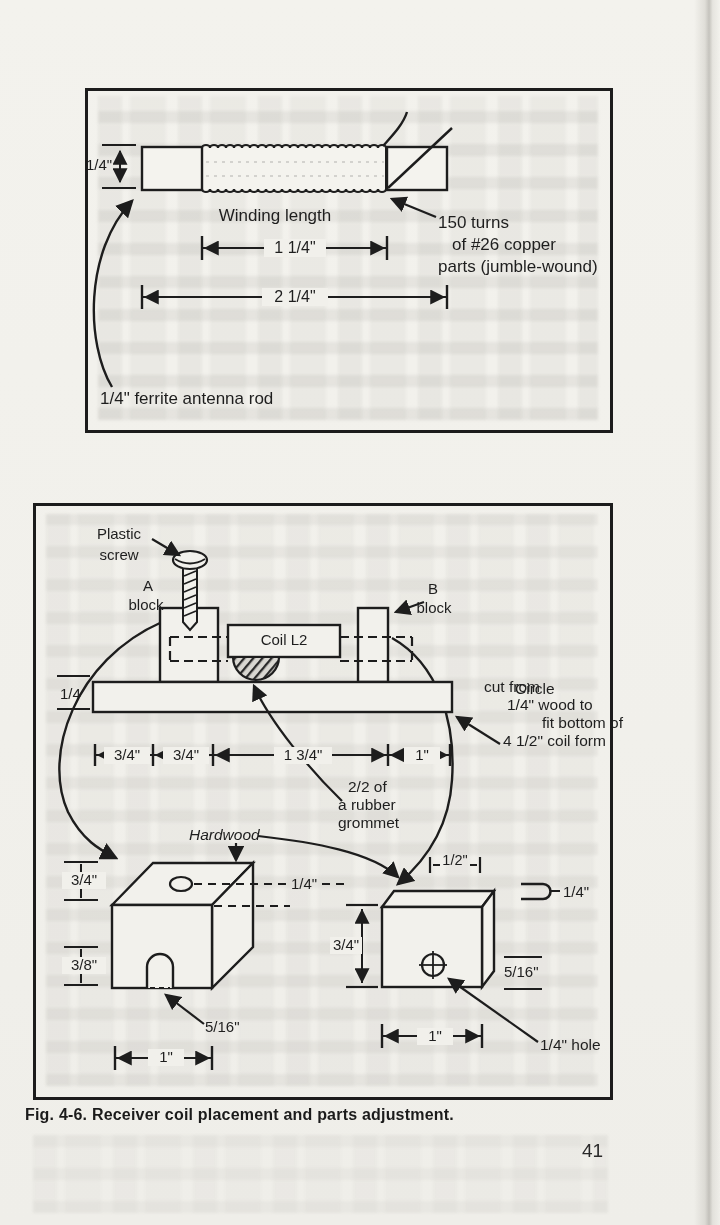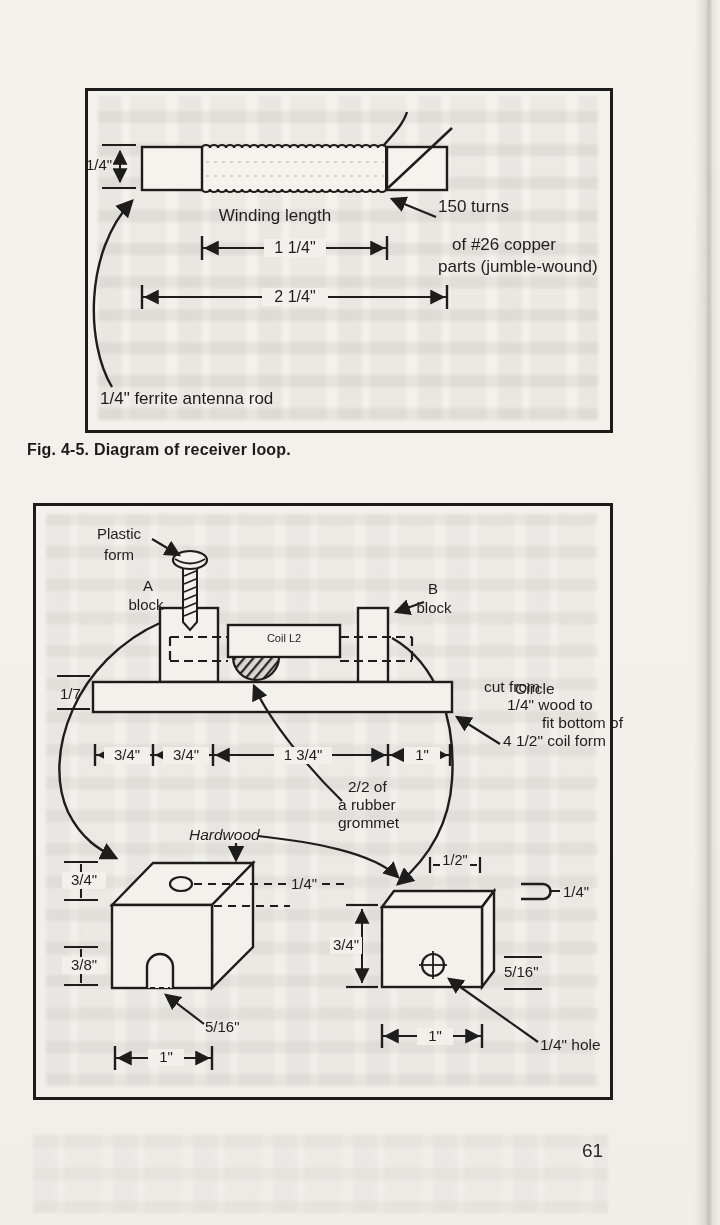--- a/index.html
+++ b/index.html
@@ -214,34 +214,33 @@
       <line x1="469" y1="1036" x2="478" y2="1036" stroke-width="2" marker-end="url(#ah)"></line>
 
       <line x1="538" y1="1042" x2="449" y2="979" stroke-width="2.2" marker-end="url(#ah)"></line>
     </g>
   </svg>
 
   <div class="lbl" style="left:86px;top:157px;">1/4"</div>
   <div class="lbl s17 c" style="left:210px;top:206px;width:130px;">Winding length</div>
   <div class="lbl s16 c bgp" style="left:264px;top:239px;width:56px;">1 1/4"</div>
   <div class="lbl s16 c bgp" style="left:262px;top:288px;width:60px;">2 1/4"</div>
-  <div class="lbl s17" style="left:438px;top:197px;">150 turns</div>
+  <div class="lbl s17" style="left:438px;top:213px;">150 turns</div>
   <div class="lbl s17" style="left:452px;top:235px;">of #26 copper</div>
   <div class="lbl s17" style="left:438px;top:257px;">parts (jumble-wound)</div>
   <div class="lbl s17" style="left:100px;top:389px;">1/4" ferrite antenna rod</div>
-  <div class="caption" style="left:27px;top:441px;">Fig. 4-5. Diagram of receiver loop.</div>
 
   <div class="lbl c" style="left:88px;top:526px;width:62px;">Plastic</div>
-  <div class="lbl c" style="left:88px;top:547px;width:62px;">form</div>
+  <div class="lbl c" style="left:88px;top:547px;width:62px;">screw</div>
   <div class="lbl c" style="left:133px;top:578px;width:30px;">A</div>
   <div class="lbl c" style="left:118px;top:597px;width:56px;">block</div>
   <div class="lbl c" style="left:418px;top:581px;width:30px;">B</div>
   <div class="lbl c" style="left:406px;top:600px;width:56px;">block</div>
-  <div class="lbl c" style="left:228px;top:632px;width:112px;font-size:11px;">Coil L2</div>
-  <div class="lbl" style="left:60px;top:686px;">1/7</div>
+  <div class="lbl c" style="left:228px;top:632px;width:112px;font-size:15px;">Coil L2</div>
+  <div class="lbl" style="left:60px;top:686px;">1/4</div>
 
   <div class="lbl" style="left:515px;top:680px;font-size:15.5px;">Circle</div>
   <div class="lbl" style="left:484px;top:678px;font-size:15.5px;">cut from</div>
   <div class="lbl" style="left:507px;top:696px;font-size:15.5px;">1/4" wood to</div>
   <div class="lbl" style="left:507px;top:714px;font-size:15.5px;margin-left:35px;">fit bottom of</div>
   <div class="lbl" style="left:503px;top:732px;font-size:15.5px;">4 1/2" coil form</div>
 
   <div class="lbl c bgp" style="left:104px;top:747px;width:40px;">3/4"</div>
   <div class="lbl c bgp" style="left:163px;top:747px;width:40px;">3/4"</div>
   <div class="lbl c bgp" style="left:274px;top:747px;width:52px;">1 3/4"</div>
@@ -258,16 +257,17 @@
   <div class="lbl" style="left:205px;top:1019px;">5/16"</div>
   <div class="lbl c bgp" style="left:148px;top:1049px;width:30px;">1"</div>
 
   <div class="lbl c" style="left:434px;top:852px;width:42px;font-size:14.5px;">1/2"</div>
   <div class="lbl" style="left:563px;top:884px;">1/4"</div>
   <div class="lbl bgp" style="left:330px;top:937px;">3/4"</div>
   <div class="lbl" style="left:504px;top:964px;">5/16"</div>
   <div class="lbl c bgp" style="left:417px;top:1028px;width:30px;">1"</div>
   <div class="lbl" style="left:540px;top:1036px;font-size:15.5px;">1/4" hole</div>
 
-  <div class="pagenum" style="left:582px;top:1140px;">61</div>
+  <div class="caption" style="left:25px;top:1106px;">Fig. 4-6. Receiver coil placement and parts adjustment.</div>
+  <div class="pagenum" style="left:582px;top:1140px;">41</div>
 
   <div class="page-edge"></div>
 </div>
 
 </body></html>

